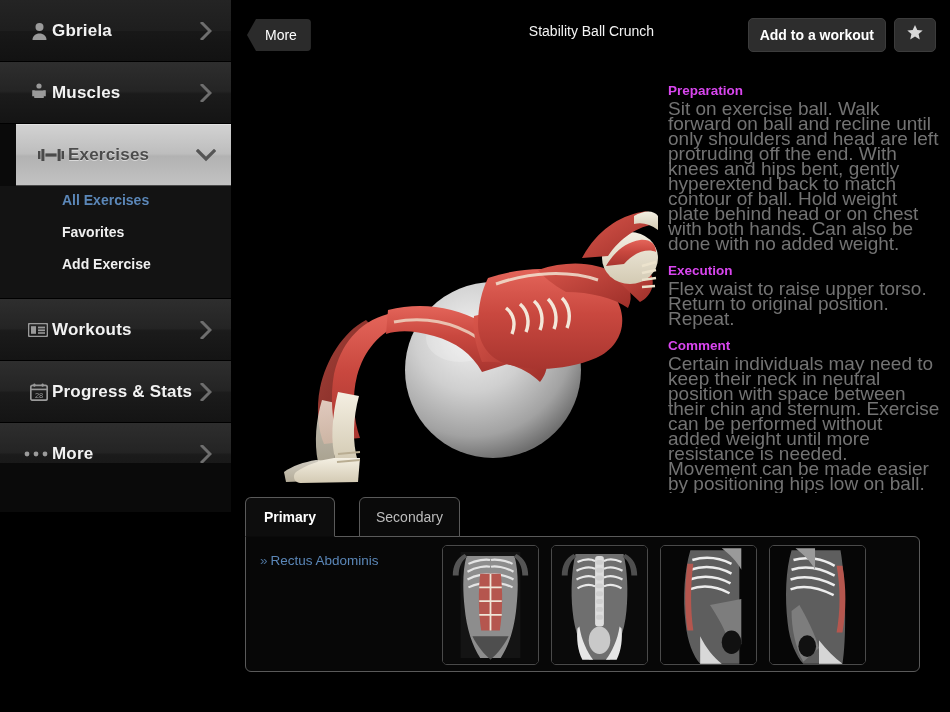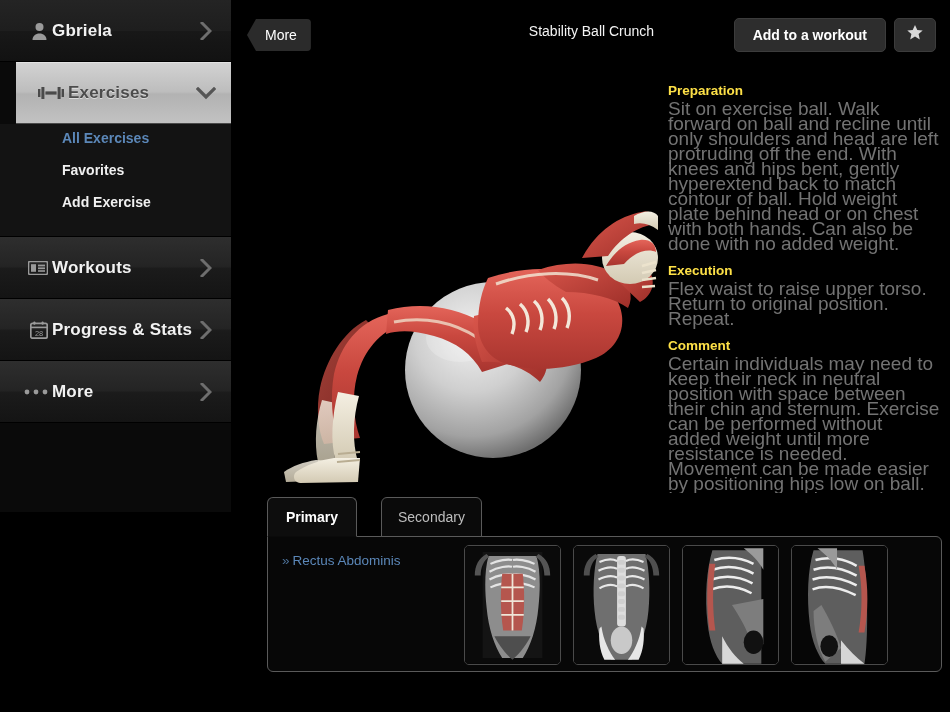--- a/index.html
+++ b/index.html
@@ -82,21 +82,21 @@
     clip-path: polygon(9px 0, 100% 0, 100% 100%, 9px 100%, 0 50%);
     padding-left:18px;
   }
   .page-title {
     position:absolute; left:0; right:0; top:23px;
     text-align:center;
     font-size:14px; color:#f4f4f4;
   }
   .btn-add {
     position:absolute; right:64px; top:18px;
-    height:34px; padding:0 18px;
+    height:34px; padding:0 11px;
     display:flex; align-items:center;
     background:#2d2d2d; border:1px solid #3c3c3c;
     border-radius:5px;
     color:#fff; font-size:14px; font-weight:bold;
   }
   .btn-star {
     position:absolute; right:14px; top:18px;
     width:42px; height:34px;
     display:flex; align-items:center; justify-content:center;
     background:#2d2d2d; border:1px solid #3c3c3c;
@@ -107,31 +107,31 @@
   .upper { position:relative; height:420px; }
   .exercise-figure {
     position:absolute; left:5px; top:0; width:420px; height:420px;
     overflow:hidden;
   }
   .descr {
     position:absolute; left:435px; top:13px; width:280px; height:410px;
     overflow:hidden; padding-right:8px;
   }
   .descr h3 {
-    font-size:13.5px; color:#fde047; font-weight:bold;
+    font-size:13.5px; color:#d946ef; font-weight:bold;
     margin-bottom:3px; margin-top:12px;
   }
   .descr h3:first-child { margin-top:0; }
   .descr p {
     font-size:19px; color:#737373; line-height:15px;
   }
 
   
   .muscle-panel {
-    position:absolute; left:34px; top:497px;
+    position:absolute; left:12px; top:497px;
     width:675px; height:175px;
   }
   .tabs { position:absolute; left:0; top:0; display:flex; z-index:3; }
   .tab {
     height:40px; min-width:90px; padding:0 16px;
     display:flex; align-items:center; justify-content:center;
     font-size:14px;
     border:1px solid #5a5a5a;
     border-radius:6px 6px 0 0;
     background:#0a0a0a;
@@ -183,20 +183,35 @@
           </svg>
       </span>
       <span class="nav-label">Gbriela</span>
       <span class="chev">
         <svg width="12" height="18" viewBox="0 0 12 18">
             <path d="M2 1 L10 9 L2 17" stroke="currentColor" stroke-width="3" fill="none" stroke-linecap="square"></path>
           </svg>
       </span>
     </div>
 
+    <div class="nav-row">
+      <span class="nav-icon">
+        <svg width="18" height="19" viewBox="0 0 18 19">
+            <circle cx="9" cy="3" r="2.6" fill="currentColor"></circle>
+            <path d="M3.5 7.5h11l-.8 7.5H4.3z" fill="currentColor"></path>
+            <path d="M2.2 7.2h2.4v6H2.2zM13.4 7.2h2.4v6h-2.4z" fill="currentColor"></path>
+          </svg>
+      </span>
+      <span class="nav-label">Muscles</span>
+      <span class="chev">
+        <svg width="12" height="18" viewBox="0 0 12 18">
+            <path d="M2 1 L10 9 L2 17" stroke="currentColor" stroke-width="3" fill="none" stroke-linecap="square"></path>
+          </svg>
+      </span>
+    </div>
 
     <div class="nav-row active">
       <span class="nav-icon">
         <svg width="26" height="14" viewBox="0 0 26 14">
             <rect x="0" y="3" width="2.4" height="8" fill="currentColor"></rect>
             <rect x="3.4" y="1" width="3" height="12" fill="currentColor"></rect>
             <rect x="7.4" y="5.4" width="11.2" height="3.2" fill="currentColor"></rect>
             <rect x="19.6" y="1" width="3" height="12" fill="currentColor"></rect>
             <rect x="23.6" y="3" width="2.4" height="8" fill="currentColor"></rect>
           </svg>

